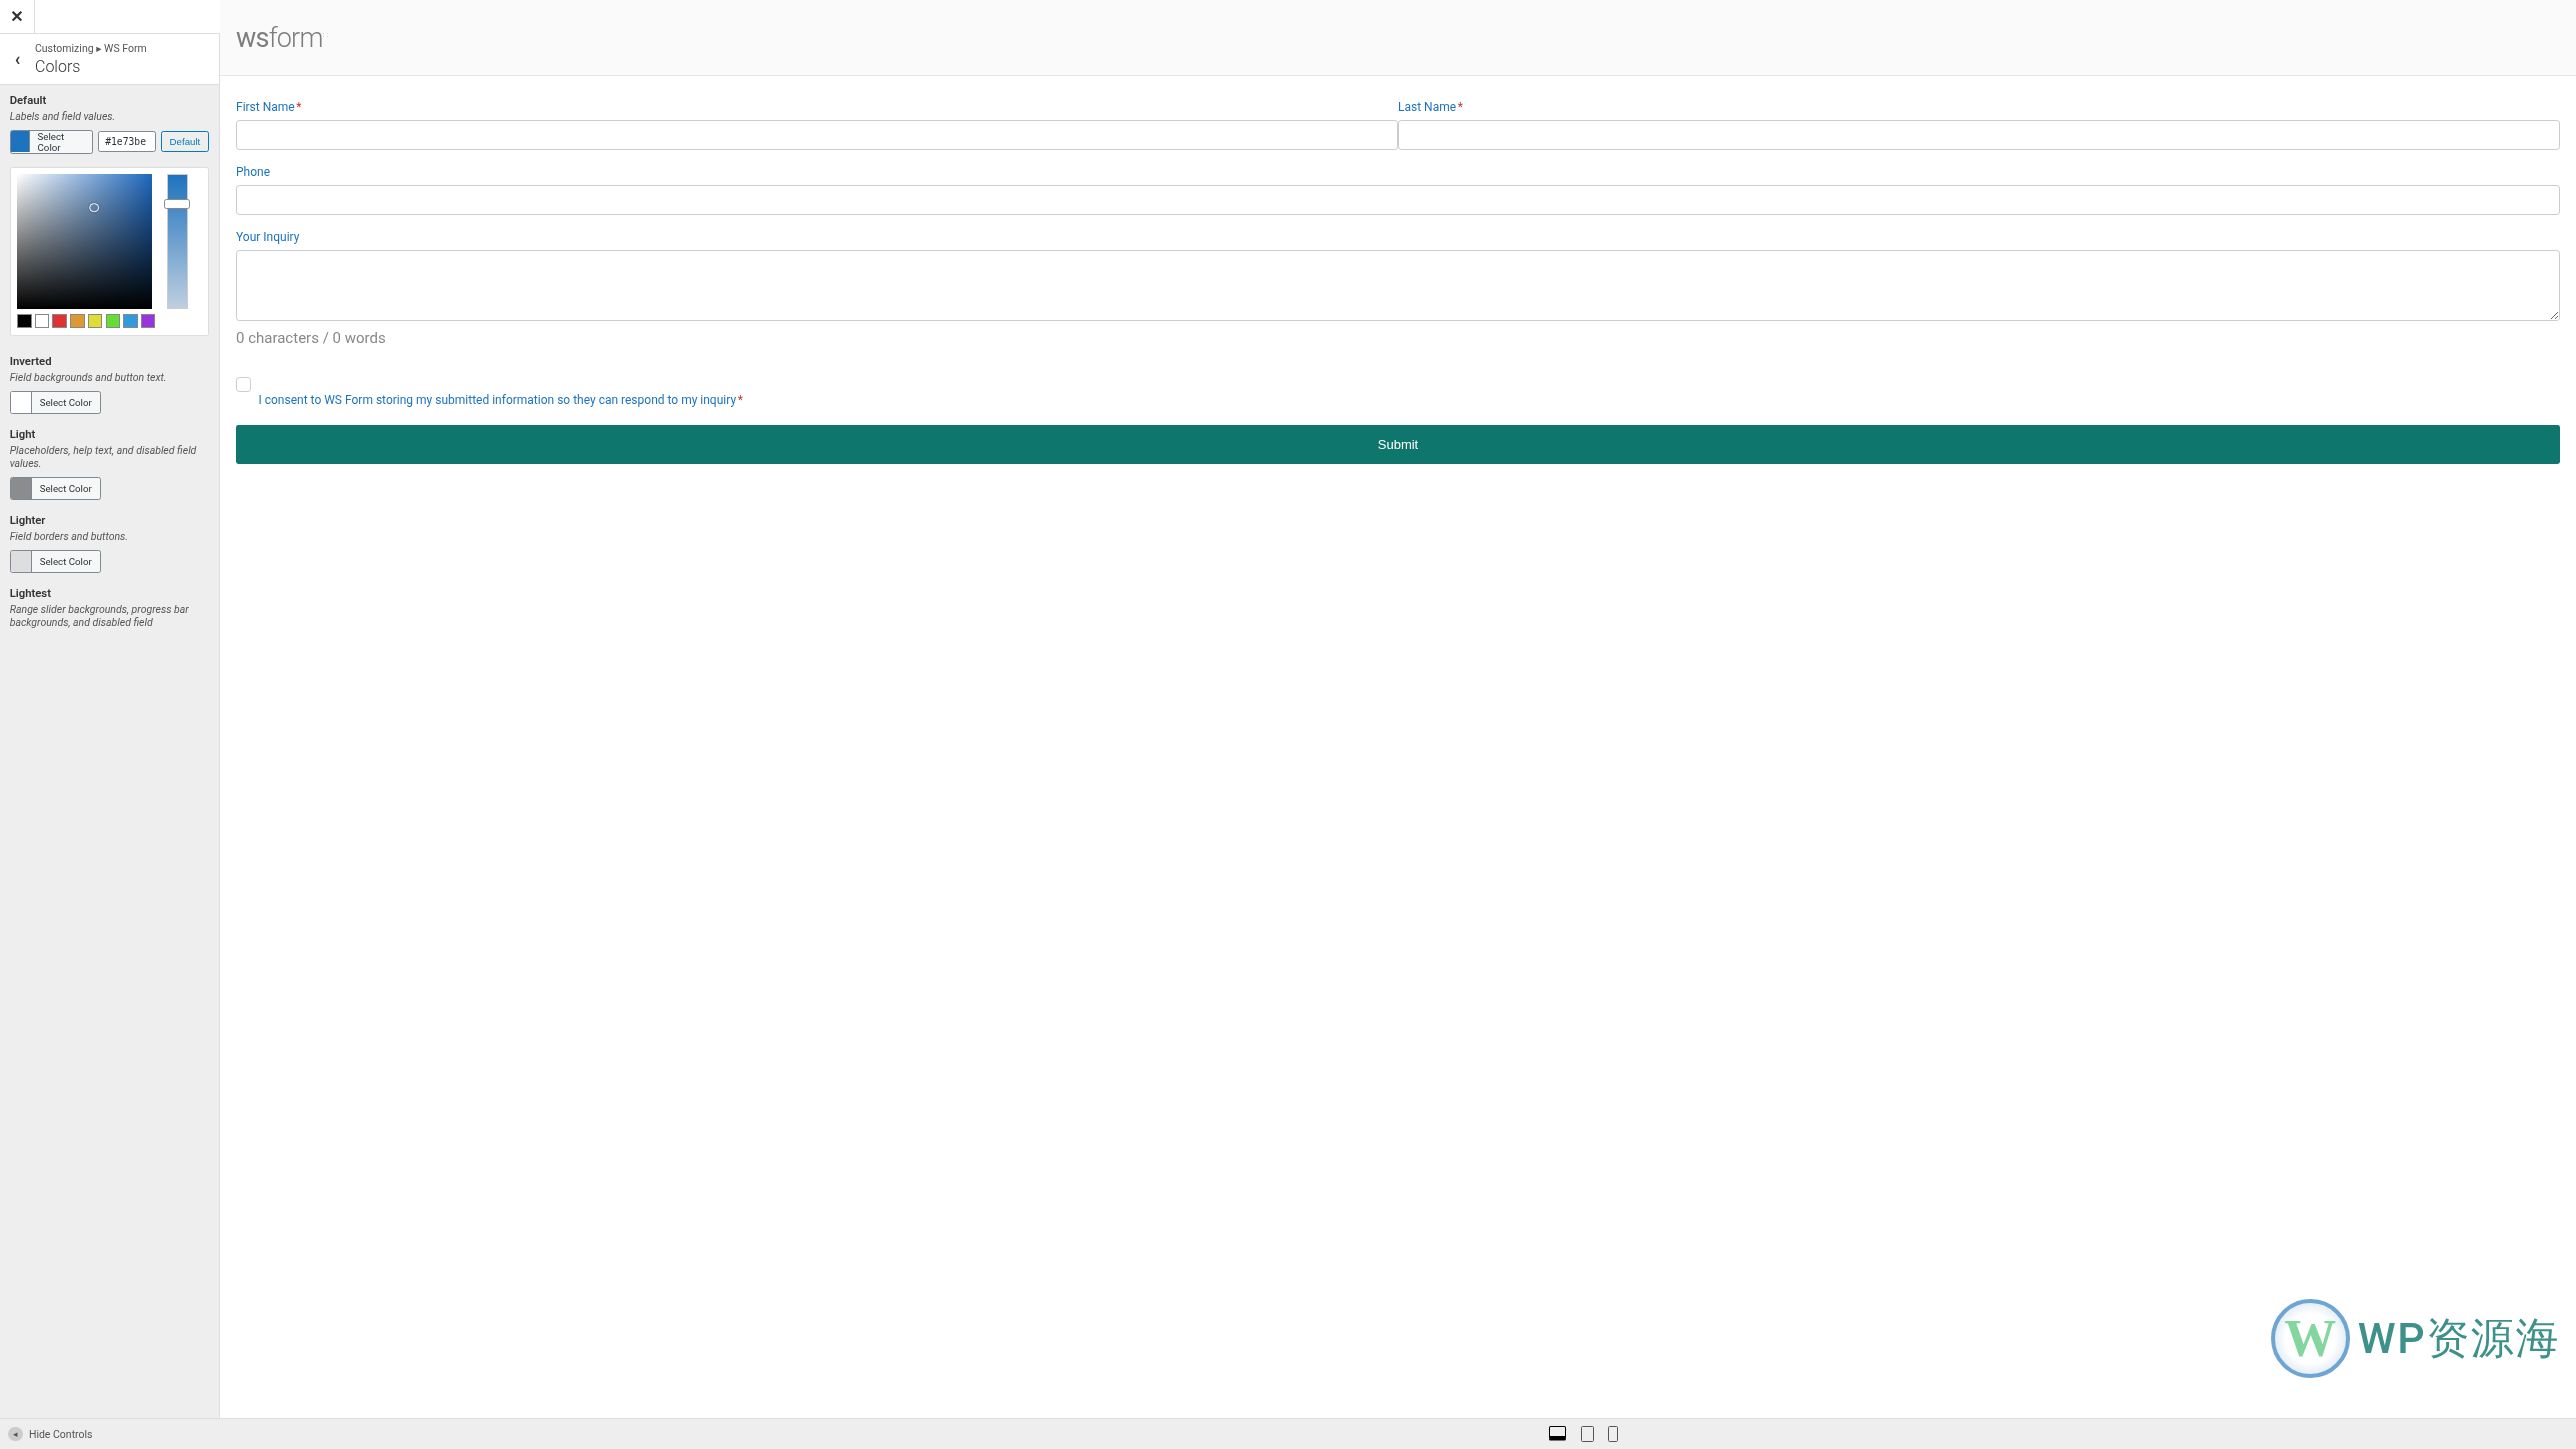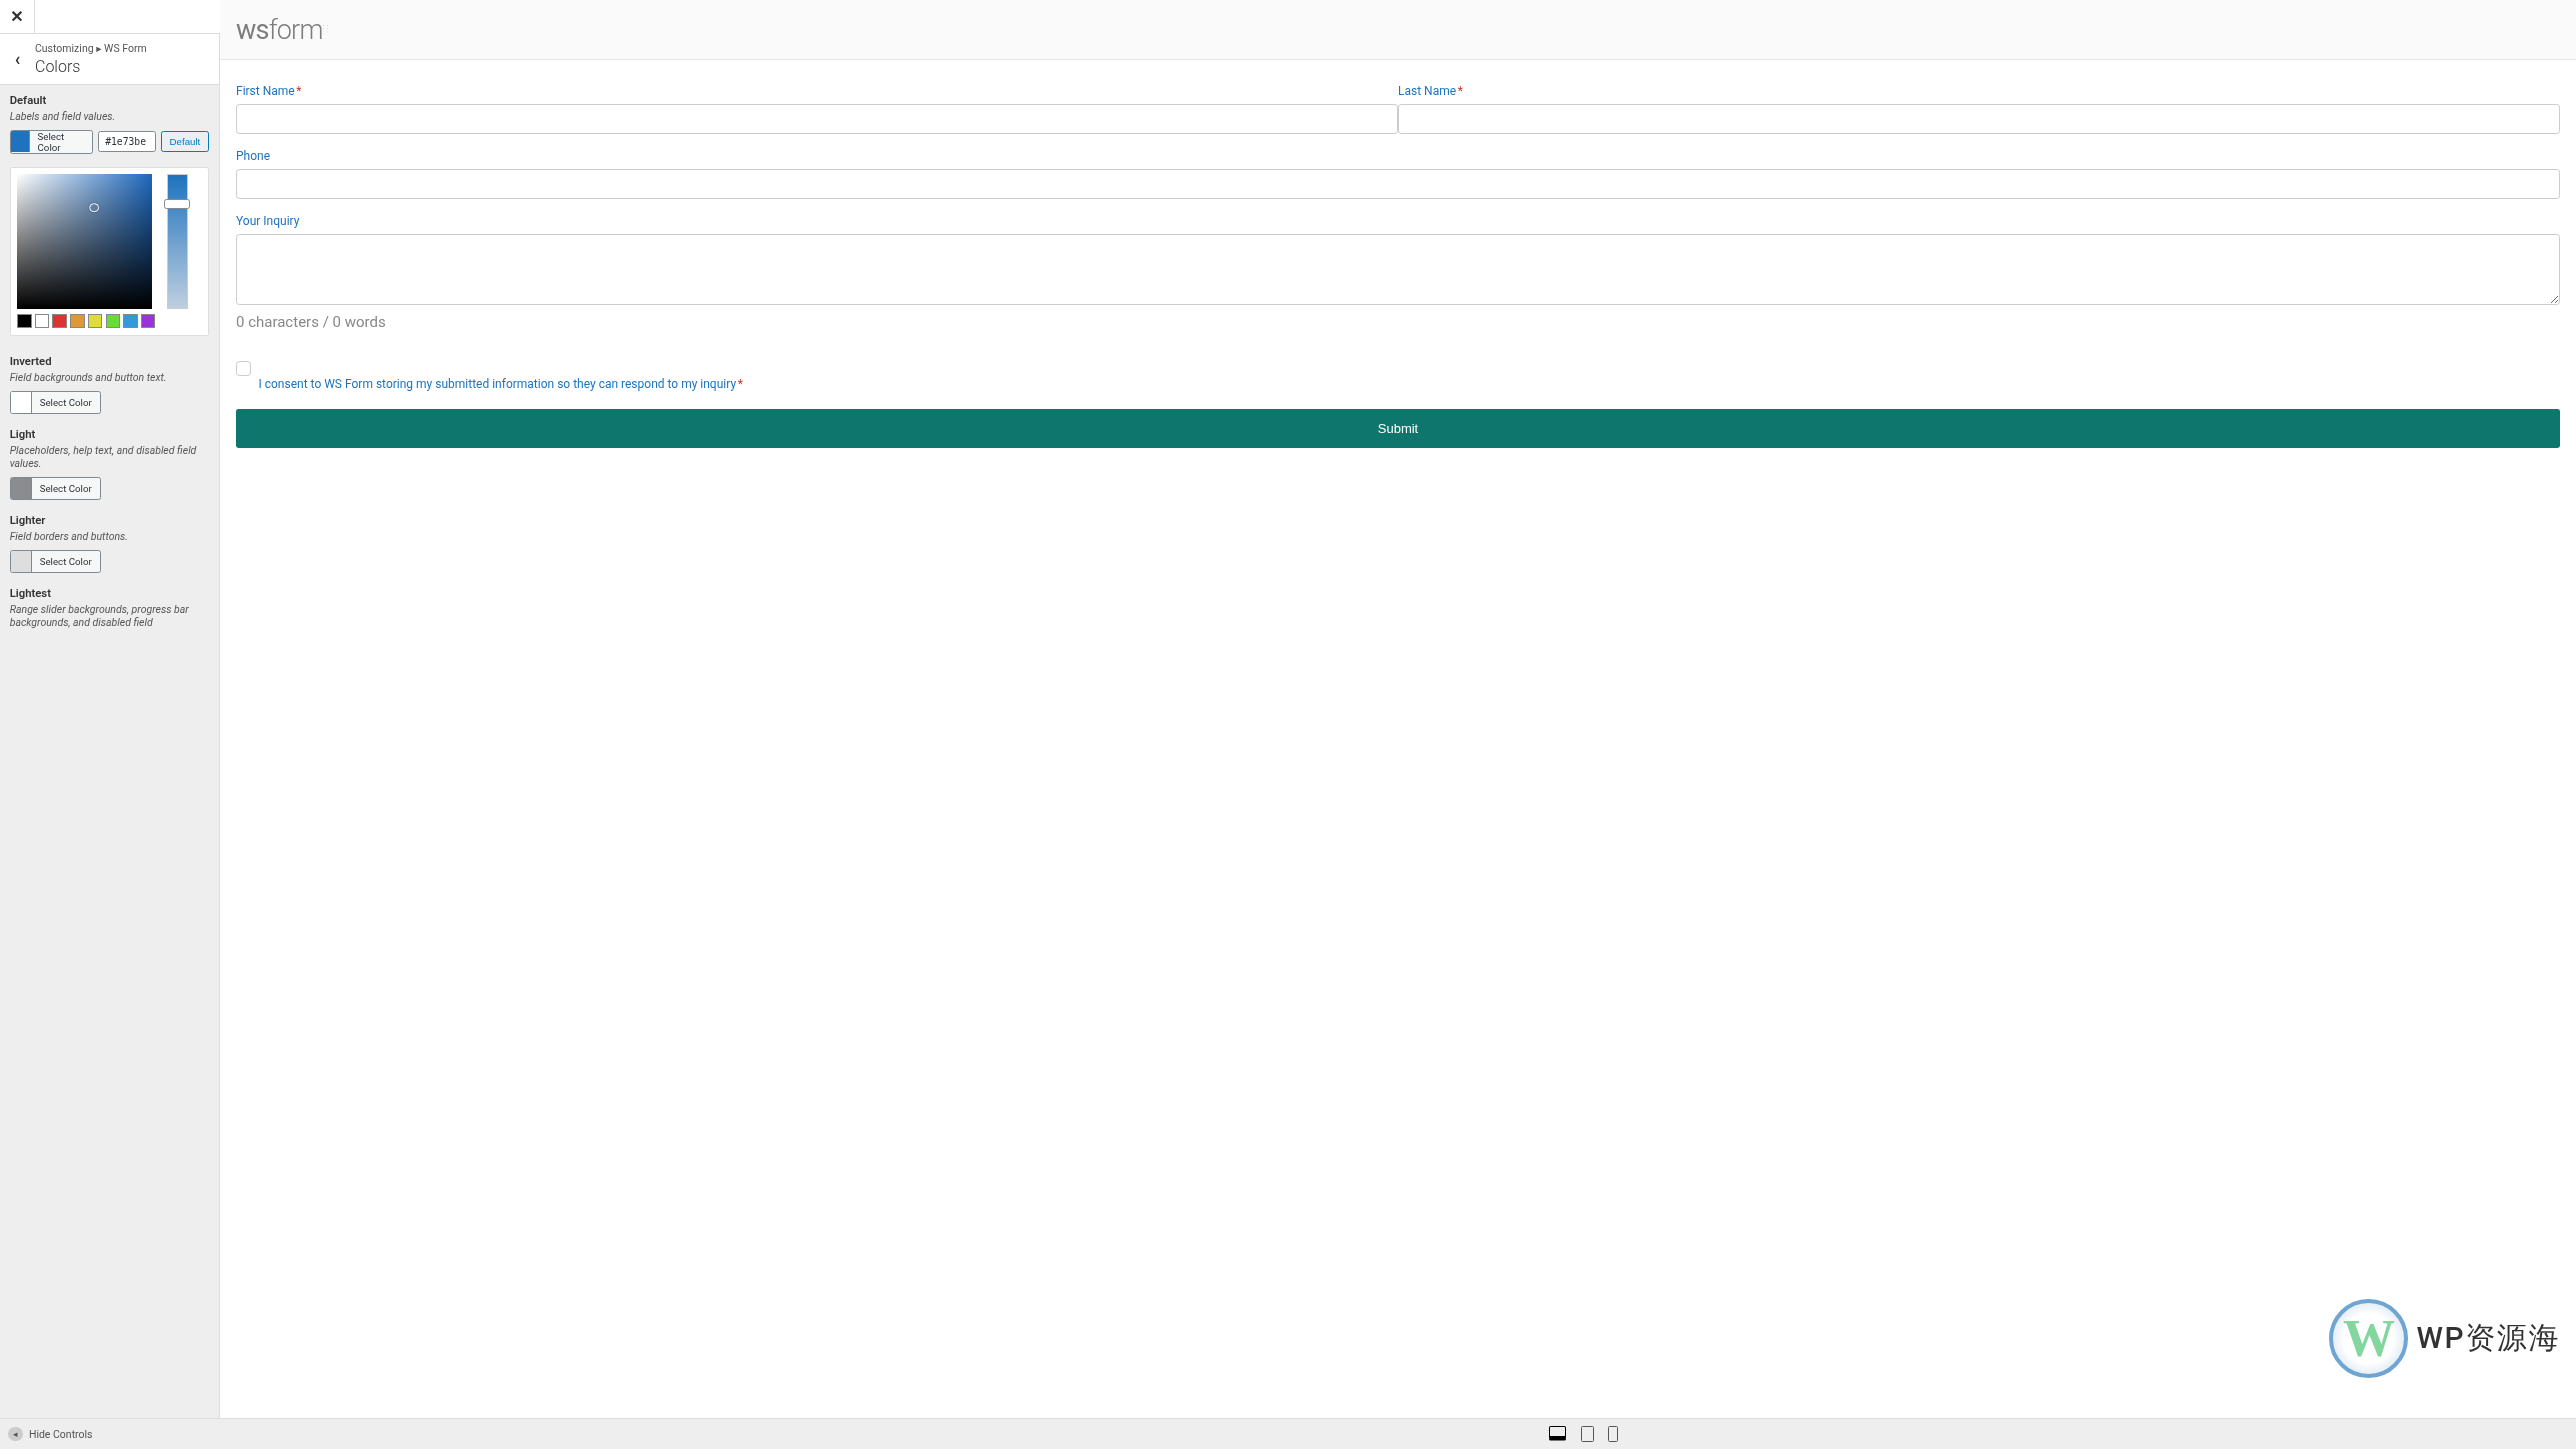--- a/index.html
+++ b/index.html
@@ -44,21 +44,21 @@
 .sv-handle { position: absolute; width: 9.7px; height: 9.7px; border: 1.6px solid #fff; border-radius: 50%; box-shadow: 0 0 1.6px rgba(0,0,0,.6); transform: translate(-50%,-50%); }
 .hue-strip { width: 21px; height: 135px; position: relative; border: 0.8px solid #ccc; cursor: pointer;
   background: linear-gradient(to bottom, #1e73be, #bfcfe0);
 }
 .hue-handle { position: absolute; left: -3.2px; right: -3.2px; height: 9.7px; background: #fff; border: 0.8px solid #888; border-radius: 2.4px; }
 .swatch-row { display: flex; gap: 3.2px; margin-top: 4.8px; }
 .swatch-row .sw { width: 14.5px; height: 14.5px; border: 0.8px solid #888; cursor: pointer; }
 
 
 .preview { position: absolute; left: 220px; right: 0; top: 0; bottom: 31px; background: #fff; overflow-y: auto; }
-.preview-header { height: 60px; display: flex; align-items: center; padding-left: 16px; border-bottom: 0.8px solid #e5e5e5; background: #fafafa; }
+.preview-header { height: 76px; display: flex; align-items: center; padding-left: 16px; border-bottom: 0.8px solid #e5e5e5; background: #fafafa; }
 .wsform-logo { font-size: 27px; color: #7d7d7d; font-weight: 300; letter-spacing: -0.8px; }
 .wsform-logo .ws { font-weight: 400; }
 .wsform-logo .dots { letter-spacing: 2.4px; font-size: 8px; vertical-align: super; }
 
 .form-body { padding: 24px 16px; }
 .form-row { display: flex; margin-bottom: 14.5px; }
 .field { flex: 1; }
 .field label { display: block; font-size: 12px; color: #1e73be; margin-bottom: 6.4px; font-weight: 400; }
 .req { color: #c0392b; margin-left: 1.6px; }
 .field input[type=text], .field input[type=email], .field textarea {
@@ -68,21 +68,21 @@
 .help-text { font-size: 15px; color: #888; margin-top: 4.8px; }
 .consent-row { display: flex; align-items: center; gap: 8px; margin: 14.5px 0 17.7px 0; }
 .consent-cb { width: 14.5px; height: 14.5px; border: 1.6px solid #ccc; border-radius: 3.2px; cursor: pointer; }
 .consent-label { color: #1e73be; font-size: 12px; margin-top: 32px; }
 .submit-btn { width: 100%; background: #0f766e; color: #fff; border: none; padding: 12px; font-size: 13px; border-radius: 2.4px; cursor: pointer; }
 
 
 .watermark { position: absolute; right: 16px; bottom: 40px; display: flex; align-items: center; opacity: 0.8; pointer-events: none; }
 .wm-circle { width: 79px; height: 79px; border: 4px solid #4a8fc7; border-radius: 50%; display: flex; align-items: center; justify-content: center; margin-right: 8px; background: radial-gradient(circle,#fff 50%,#e0ecf5 70%); }
 .wm-w { font-size: 52px; color: #66cc88; font-weight: bold; font-family: serif; }
-.wm-text { font-size: 30px; color: #000000; font-weight: 500; letter-spacing: 1.6px; }
+.wm-text { font-size: 43px; color: #0f766e; font-weight: 500; letter-spacing: 1.6px; }
 
 
 .bottom-bar { position: absolute; left: 0; right: 0; bottom: 0; height: 31px; border-top: 0.8px solid #ddd; background: #eee; display: flex; align-items: center; padding: 0 8px; }
 .hide-controls { display: flex; align-items: center; gap: 6.4px; font-size: 10.5px; color: #555; cursor: pointer; }
 .hide-controls-icon { width: 14.5px; height: 14.5px; border-radius: 50%; background: #ccc; display: inline-flex; align-items: center; justify-content: center; font-size: 8.9px; color: #555; }
 .device-icons { margin-left: auto; display: flex; gap: 14.5px; margin-right: 950px; }
 .device-icon { width: 16px; height: 16px; border: 1.6px solid #555; border-radius: 1.6px; cursor: pointer; display: inline-block; }
 .device-icon.desktop { width: 17.7px; height: 13px; border-bottom-width: 3.2px; }
 .device-icon.tablet { width: 13px; height: 16px; }
 .device-icon.mobile { width: 9.7px; height: 16px; }

